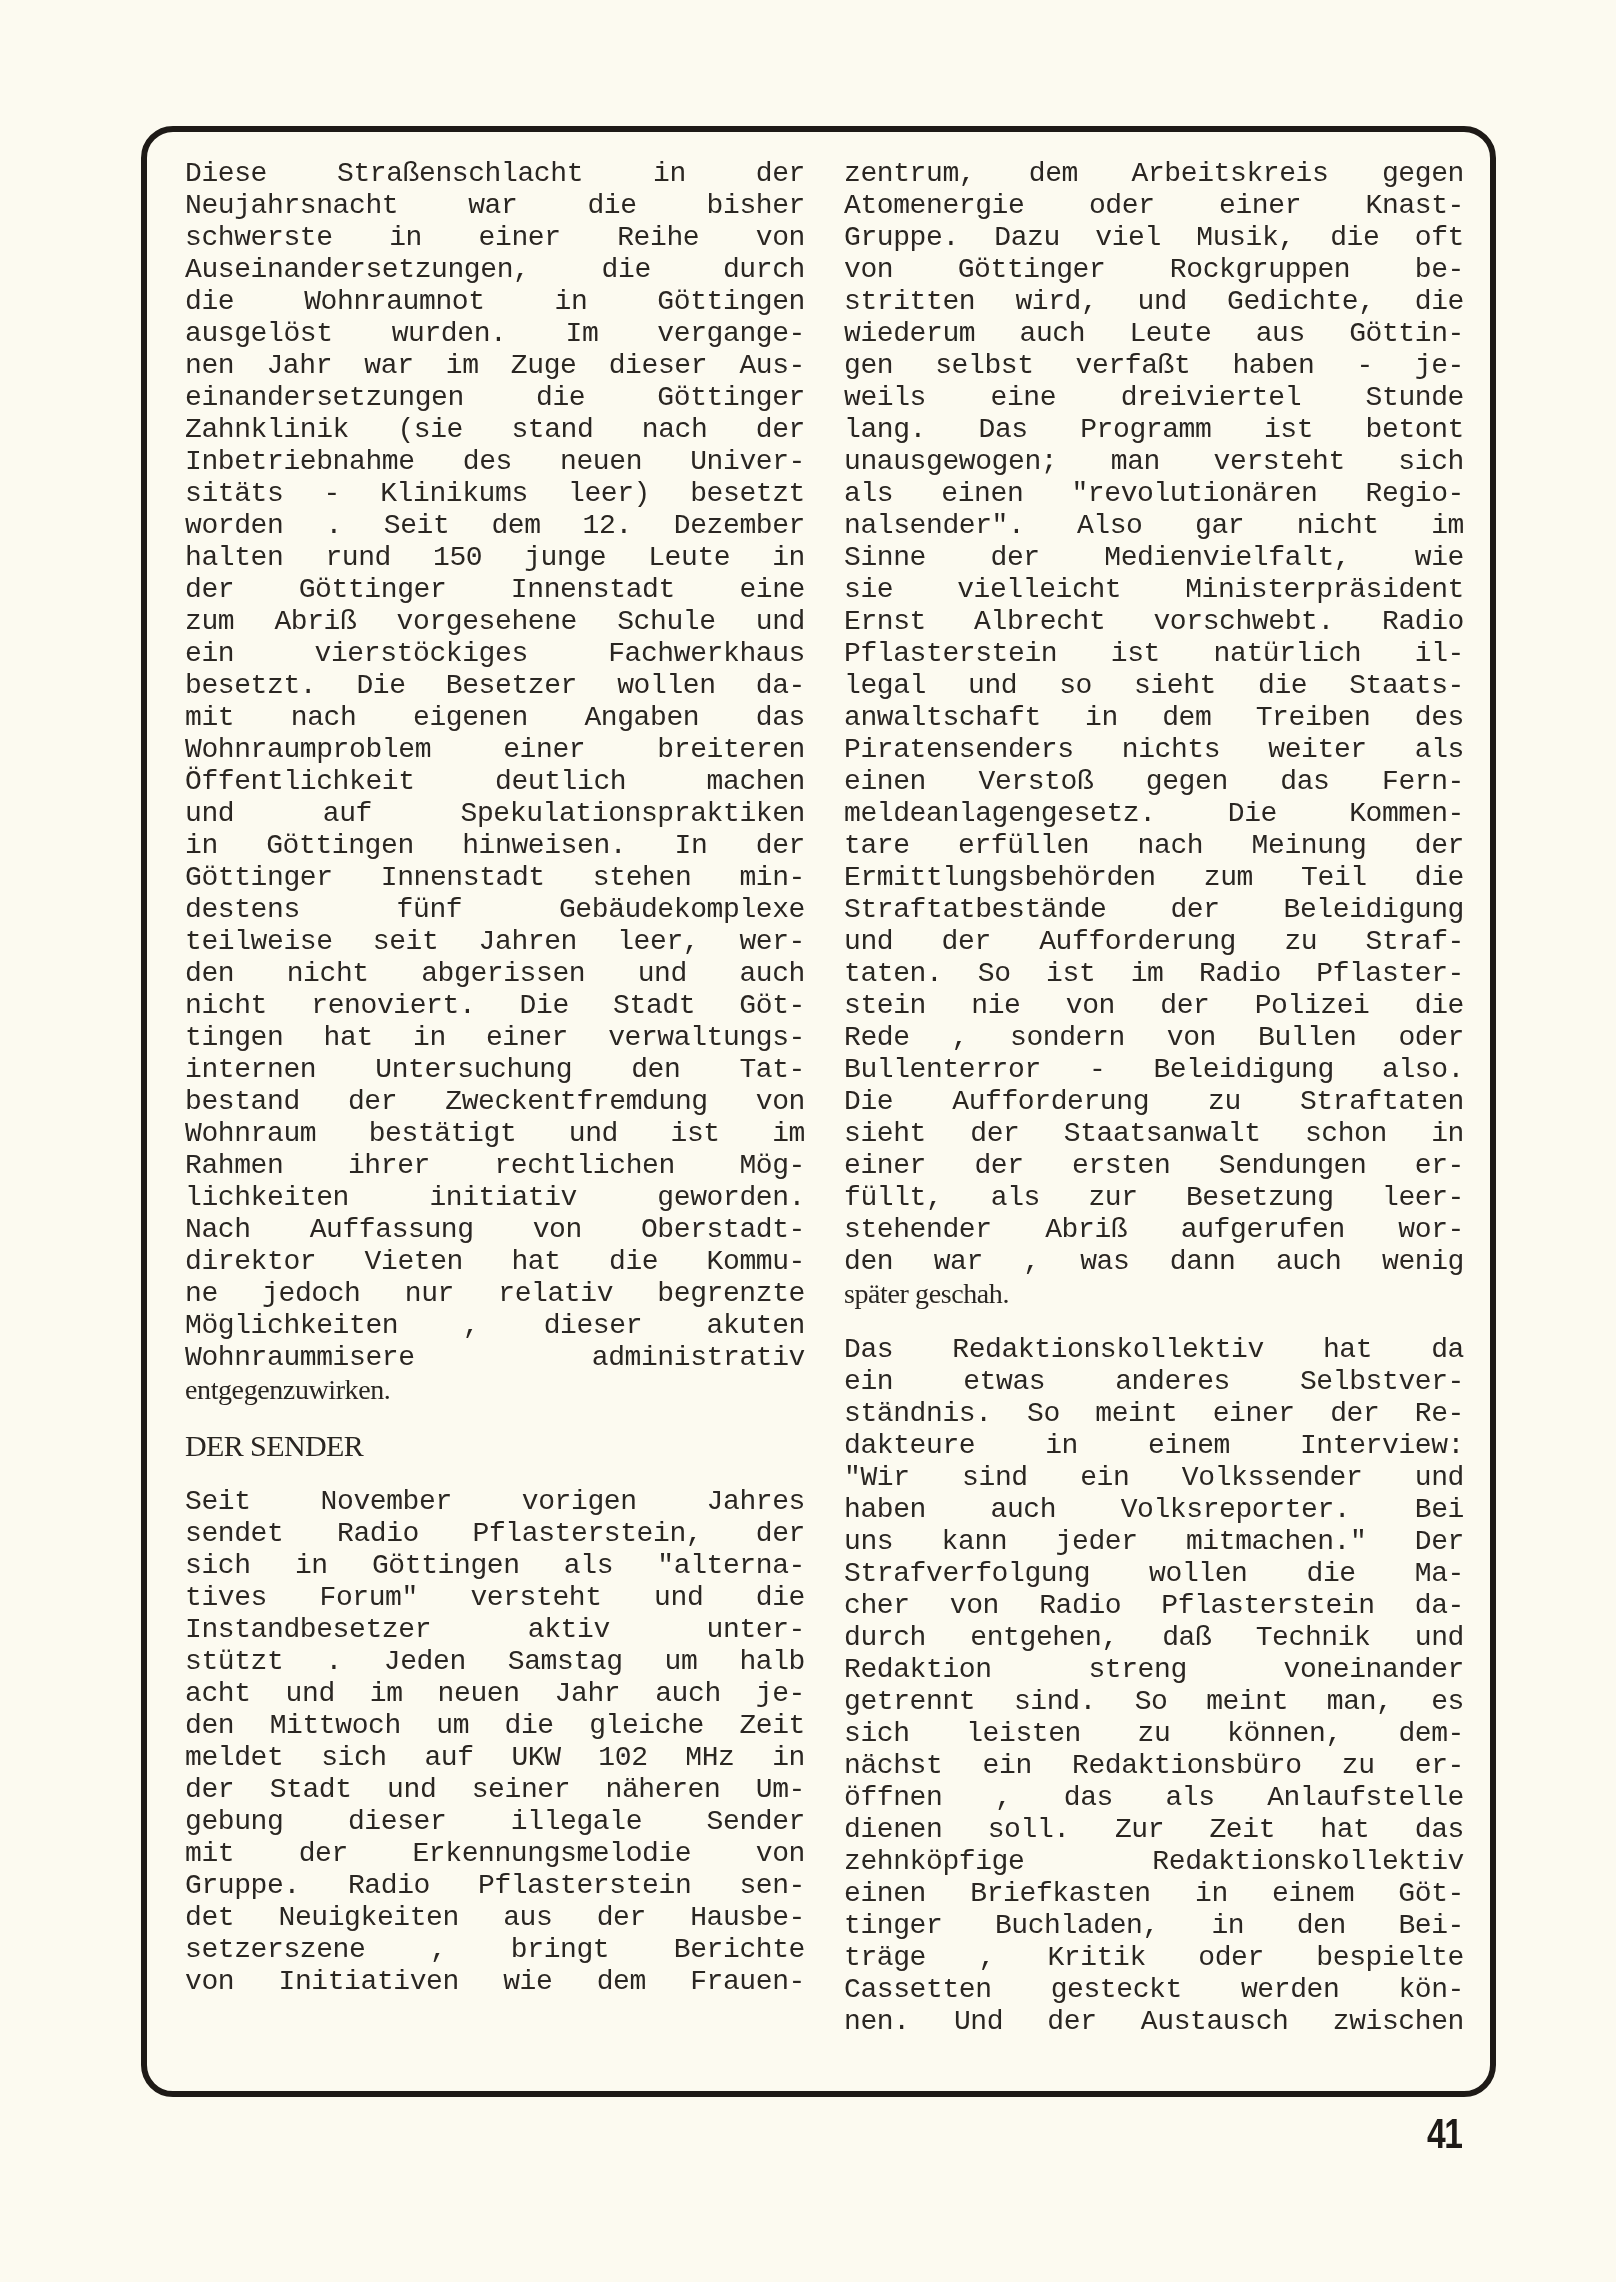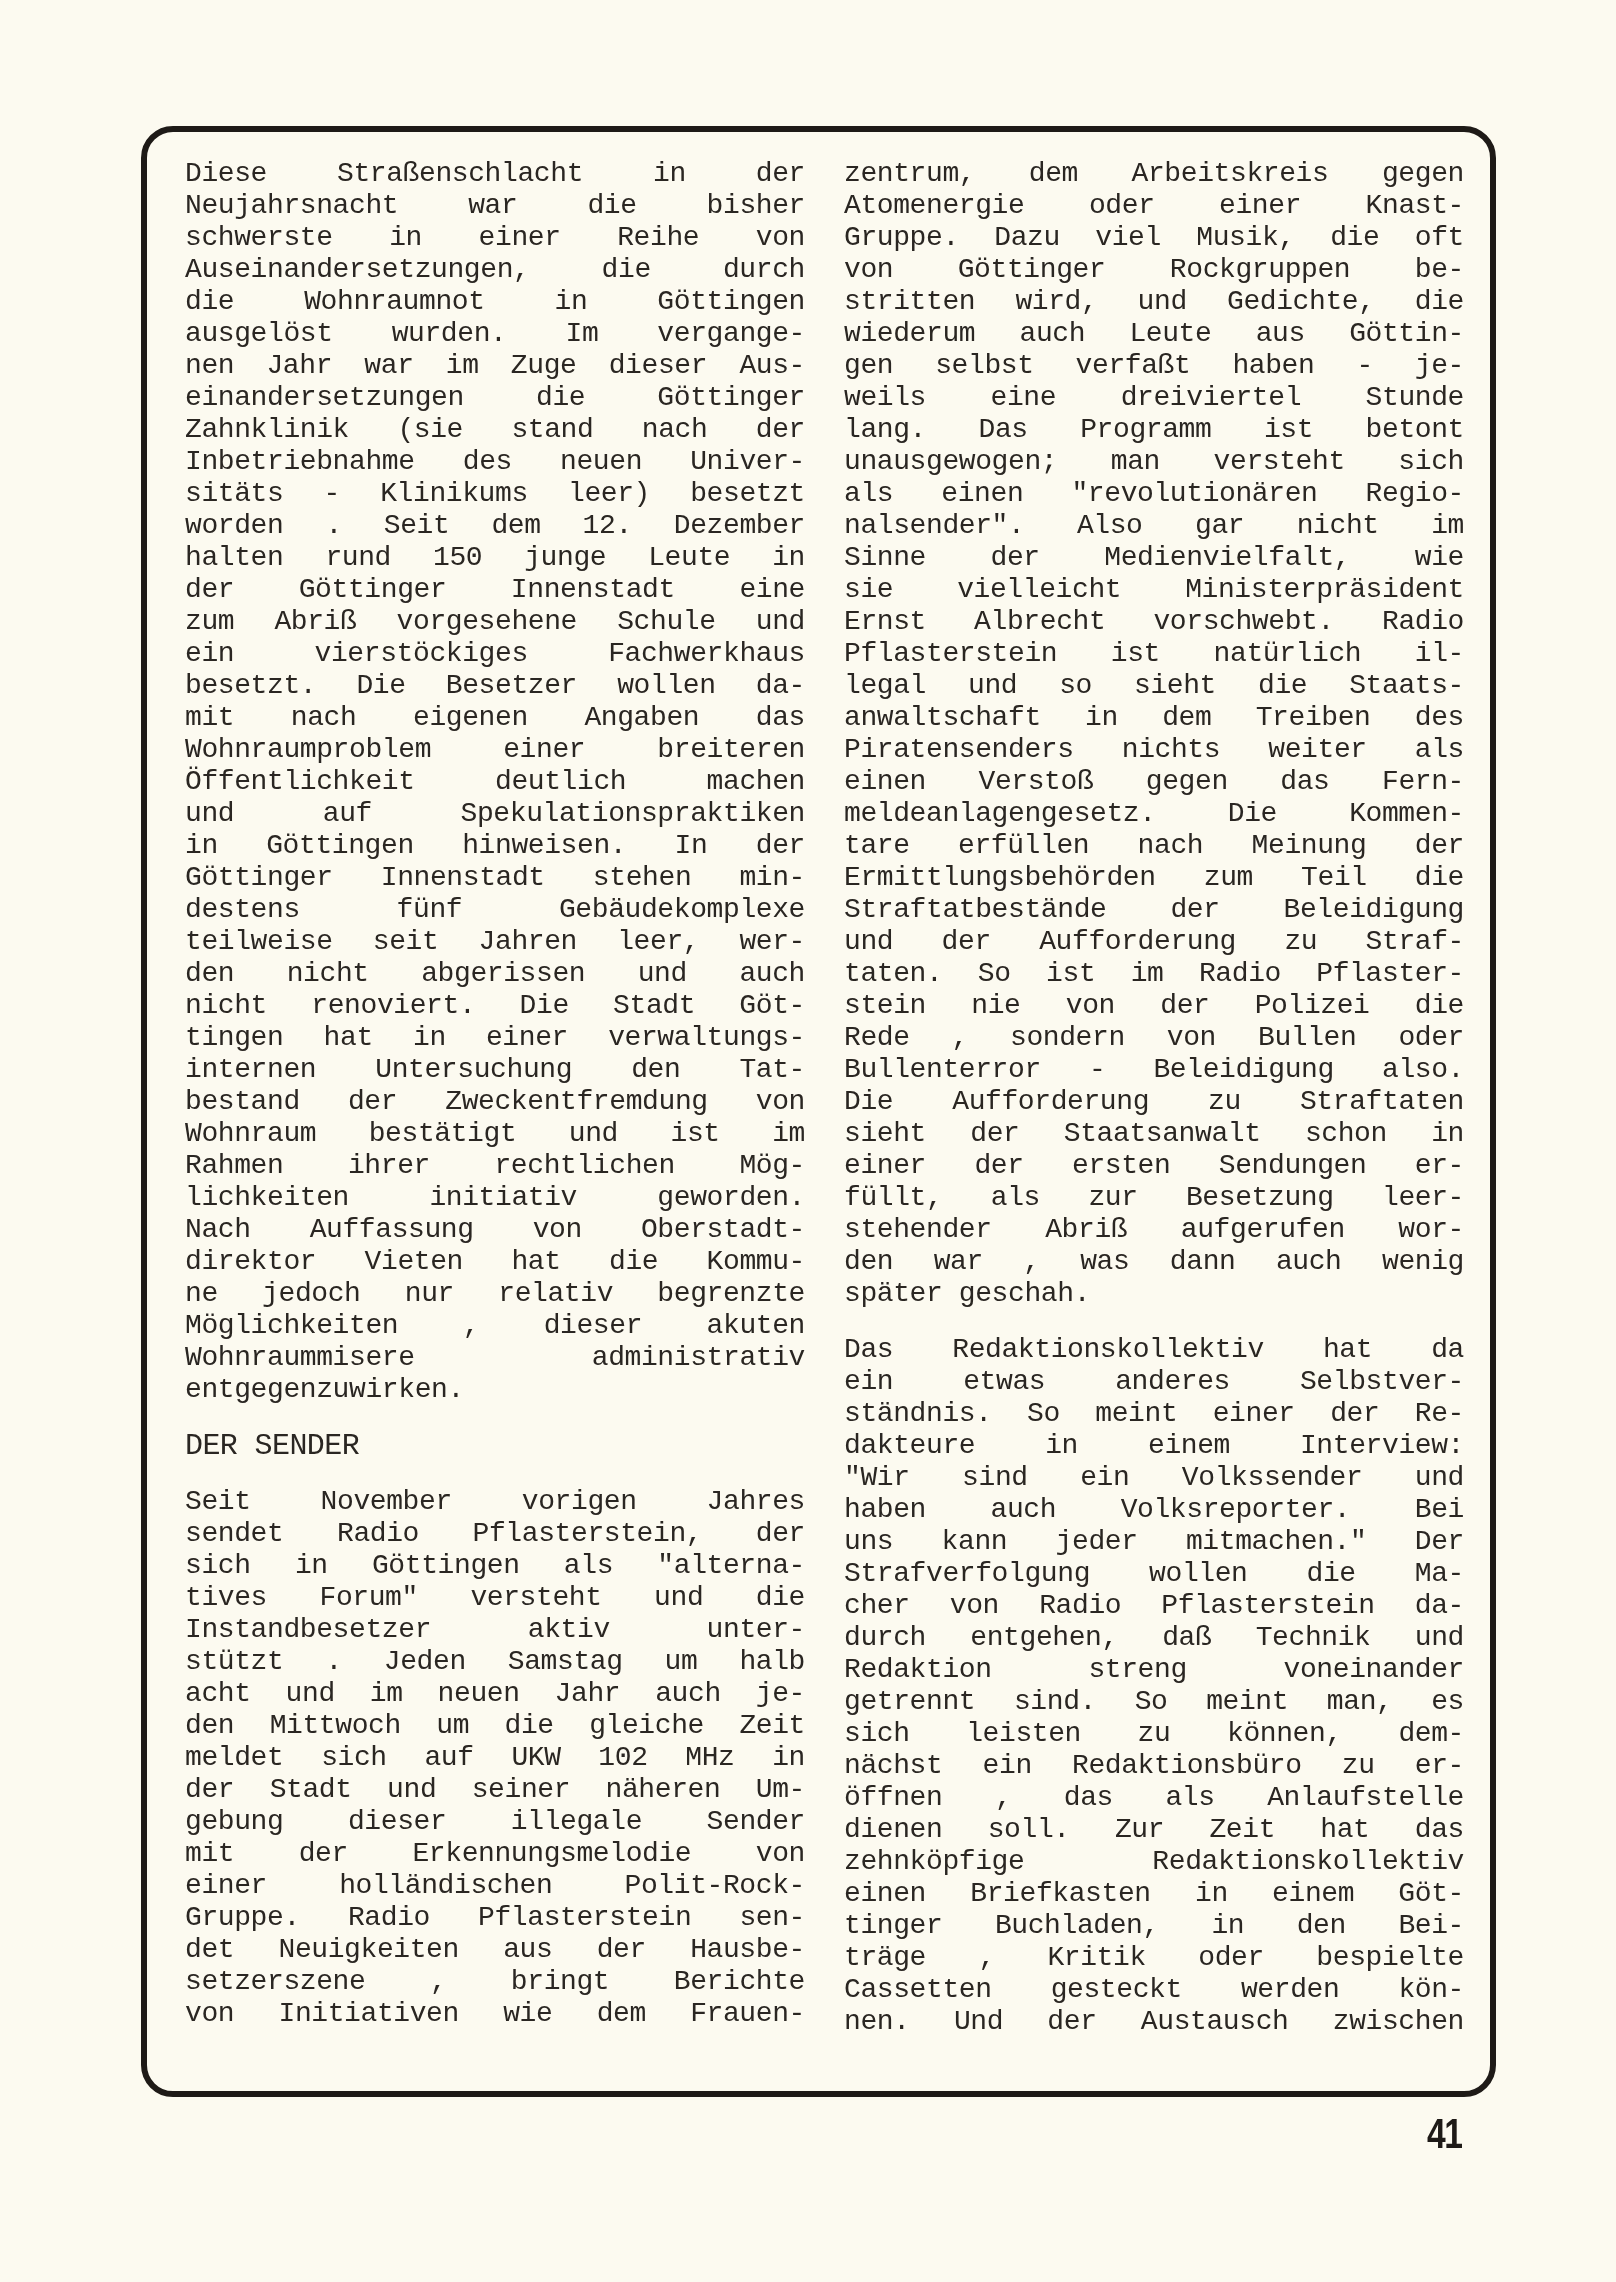--- a/index.html
+++ b/index.html
@@ -39,20 +39,21 @@
     .column.right { left: 844px; }
     .line {
       display: block;
       white-space: nowrap;
       height: 32px;
       text-align: justify;
       text-align-last: justify;
     }
     .line.last {
       text-align-last: left;
+      font-family: Liberation Serif, serif;
     }
     .para { margin: 0; }
     .para + .para, .heading + .para, .para + .heading { margin-top: 24px; }
     .heading {
       text-align: left;
       text-align-last: left;
       font-size: 30px;
       letter-spacing: -0.6px;
     }
     .heading .line { text-align-last: left; }
@@ -125,21 +126,20 @@
       <span class="line">sich in Göttingen als "alterna-</span>
       <span class="line">tives Forum" versteht und die</span>
       <span class="line">Instandbesetzer aktiv unter-</span>
       <span class="line">stützt . Jeden Samstag um halb</span>
       <span class="line">acht und im neuen Jahr auch je-</span>
       <span class="line">den Mittwoch um die gleiche Zeit</span>
       <span class="line">meldet sich auf UKW 102 MHz in</span>
       <span class="line">der Stadt und seiner näheren Um-</span>
       <span class="line">gebung dieser illegale Sender</span>
       <span class="line">mit der Erkennungsmelodie von</span>
-      <span class="line">einer holländischen Polit-Rock-</span>
       <span class="line">Gruppe. Radio Pflasterstein sen-</span>
       <span class="line">det Neuigkeiten aus der Hausbe-</span>
       <span class="line">setzerszene , bringt Berichte</span>
       <span class="line">von Initiativen wie dem Frauen-</span>
     </div>
 </div>
 
 <div class="column right">
   <div class="para">
       <span class="line">zentrum, dem Arbeitskreis gegen</span>

